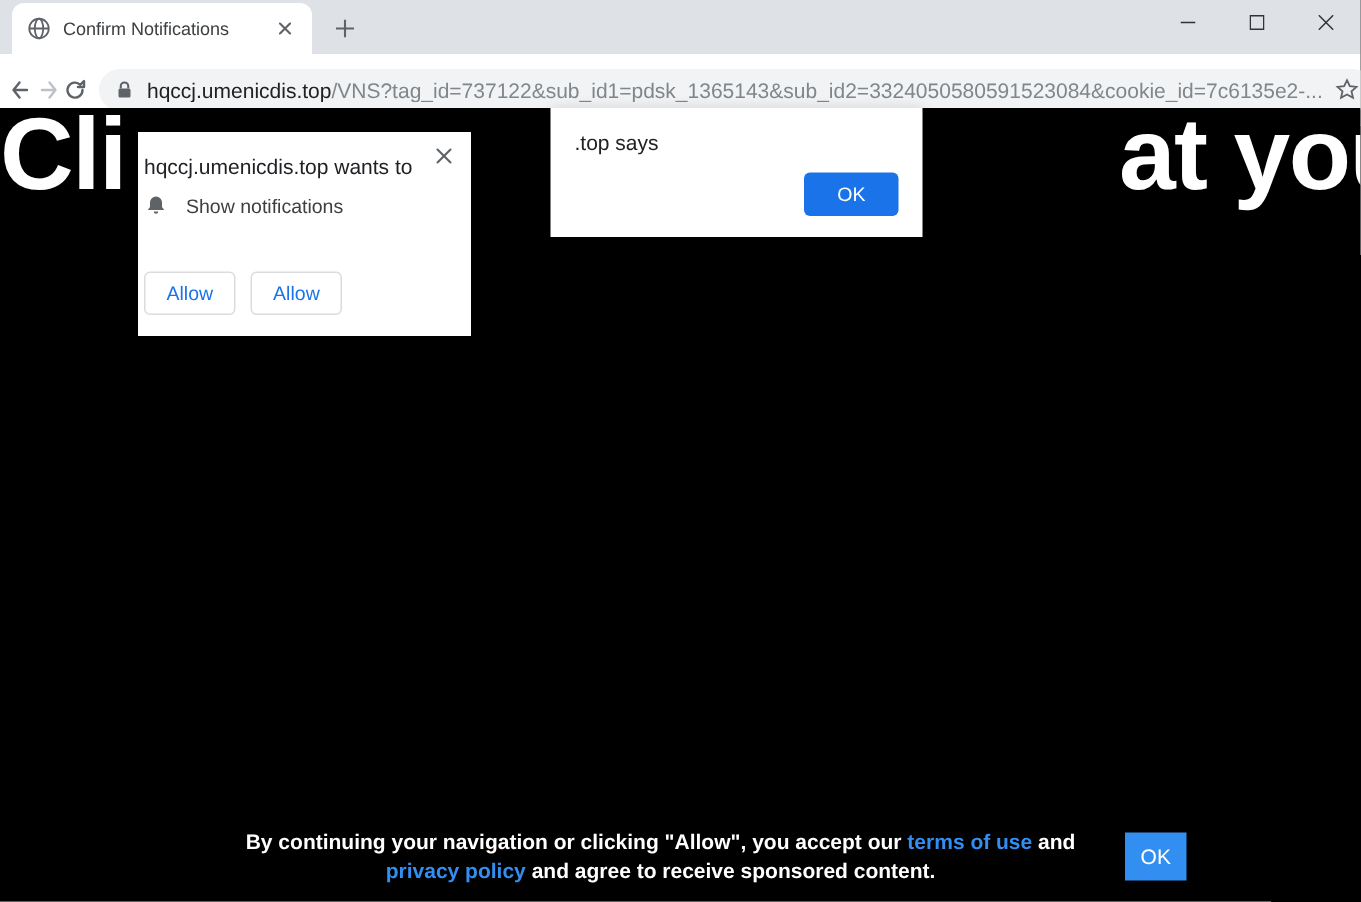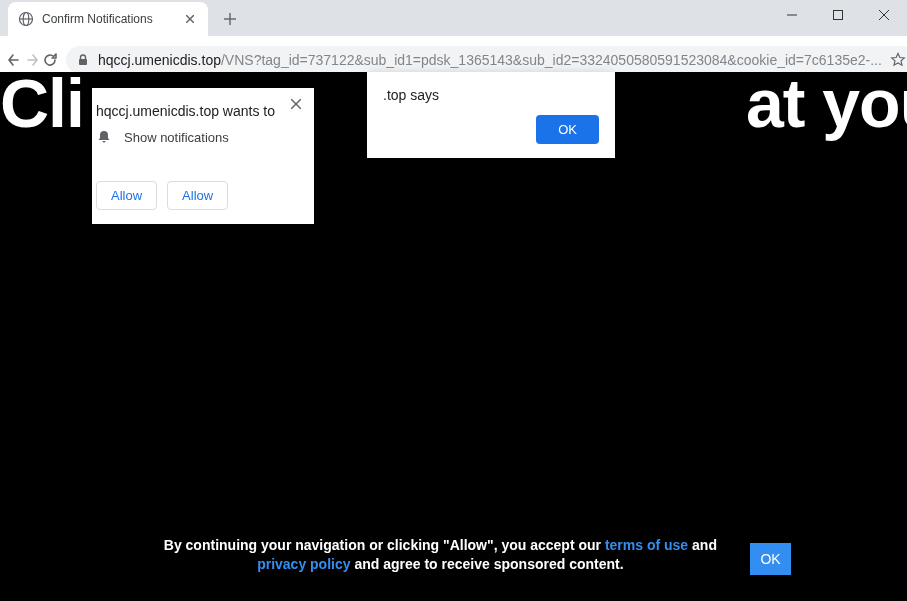--- a/index.html
+++ b/index.html
@@ -26,21 +26,21 @@
     .omnibox .lock { color: #5f6368; display: flex; align-items: center; }
     .omnibox .url { flex: 1; font-size: 14px; color: #80868b; white-space: nowrap; overflow: hidden; }
     .omnibox .url .domain { color: #202124; }
     .omnibox .star { color: #5f6368; display: flex; align-items: center; cursor: pointer; }
 
     
     .page { position: absolute; top: 72px; left: 0; right: 0; bottom: 0; background: #000; overflow: hidden; }
     .headline { position: absolute; top: -8px; left: 0; right: 0; text-align: center; font-size: 68px; font-weight: 700; color: #fff; white-space: nowrap; letter-spacing: -1px; }
 
     
-    .consent-bar { position: absolute; bottom: 26px; left: 0; right: 0; display: flex; align-items: flex-end; justify-content: center; gap: 30px; padding: 0 20px; margin-left: 44px; }
+    .consent-bar { position: absolute; bottom: 10px; left: 0; right: 0; display: flex; align-items: center; justify-content: center; gap: 30px; padding: 0 20px; margin-left: 44px; }
     .consent-text { font-size: 14px; color: #fff; text-align: center; line-height: 1.4; font-weight: 600; max-width: 560px; }
     .consent-text a { color: #328ef0; text-decoration: none; }
     .consent-ok { background: #328ef0; color: #fff; border: none; padding: 8px 10px; font-size: 14px; cursor: pointer; font-weight: 400; }
 
     
     .perm-popup { position: absolute; top: 88px; left: 92px; width: 222px; background: #fff; box-shadow: 0 2px 10px rgba(0,0,0,0.2); z-index: 50; padding: 15px 4px 14px; }
     .perm-popup .close-x { position: absolute; top: 8px; right: 10px; width: 16px; height: 16px; color: #5f6368; cursor: pointer; display: flex; align-items: center; justify-content: center; }
     .perm-title { font-size: 14px; color: #202124; margin-bottom: 10px; }
     .perm-row { display: flex; align-items: center; gap: 12px; margin-bottom: 36px; }
     .perm-row .bell { color: #5f6368; display: flex; }

